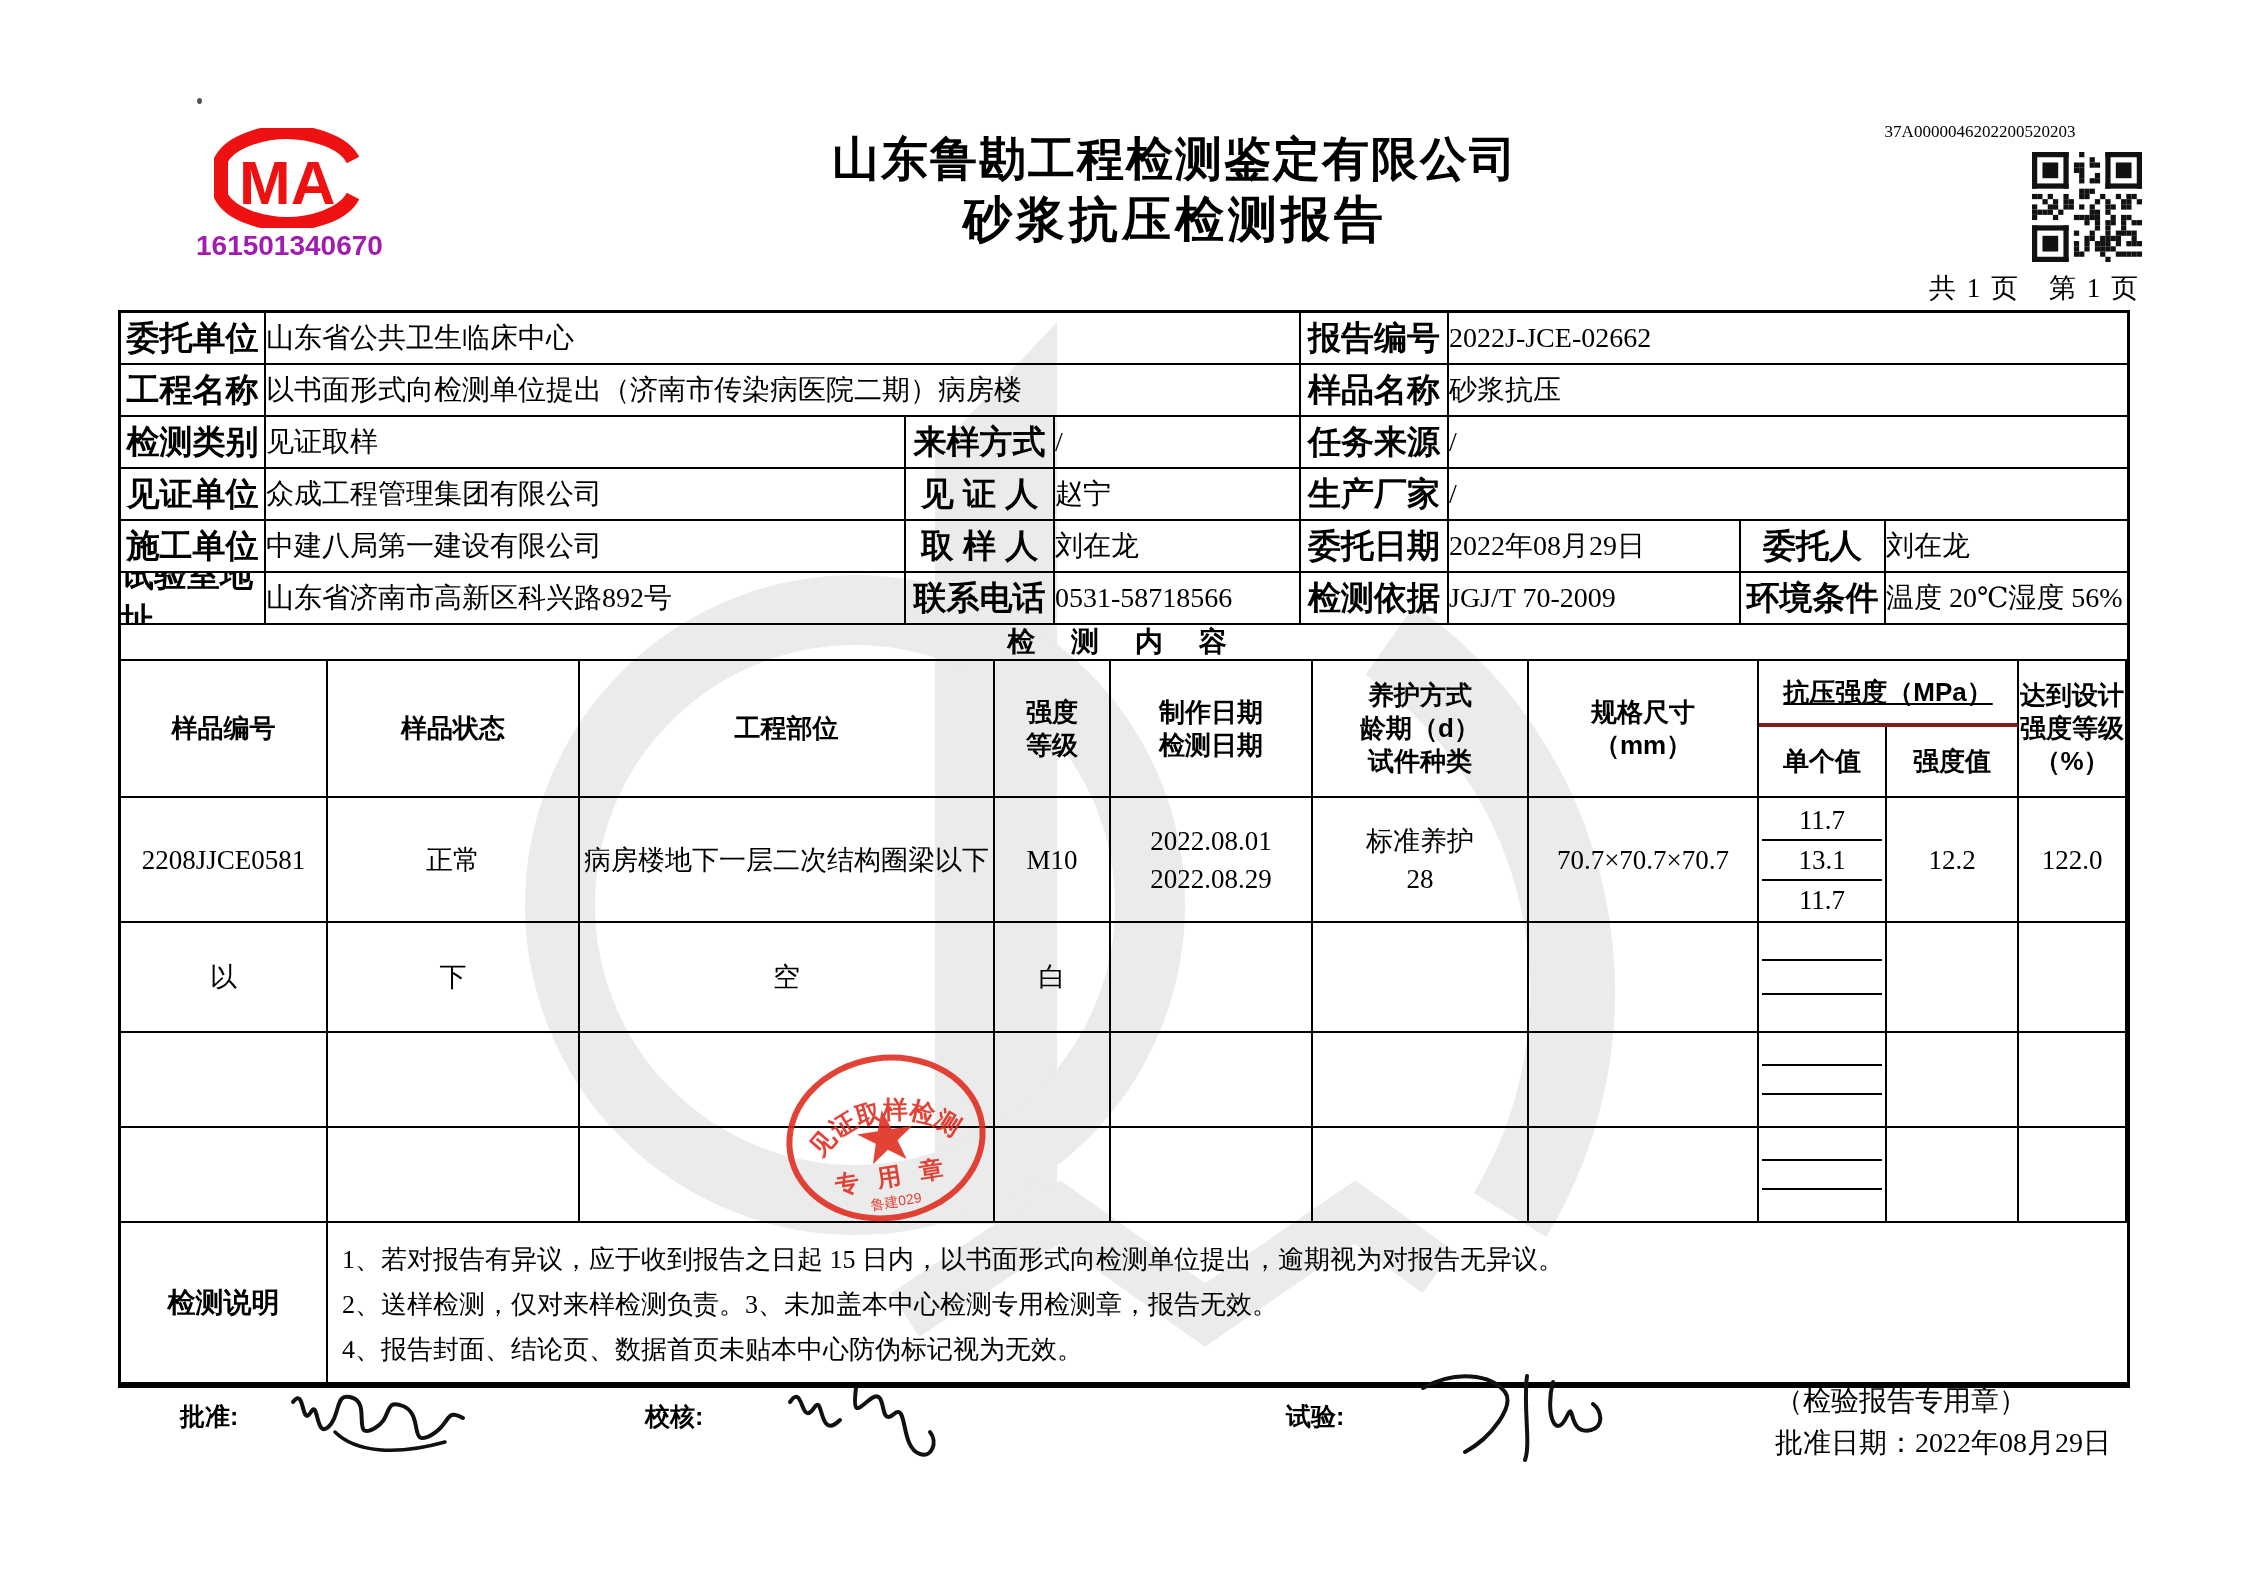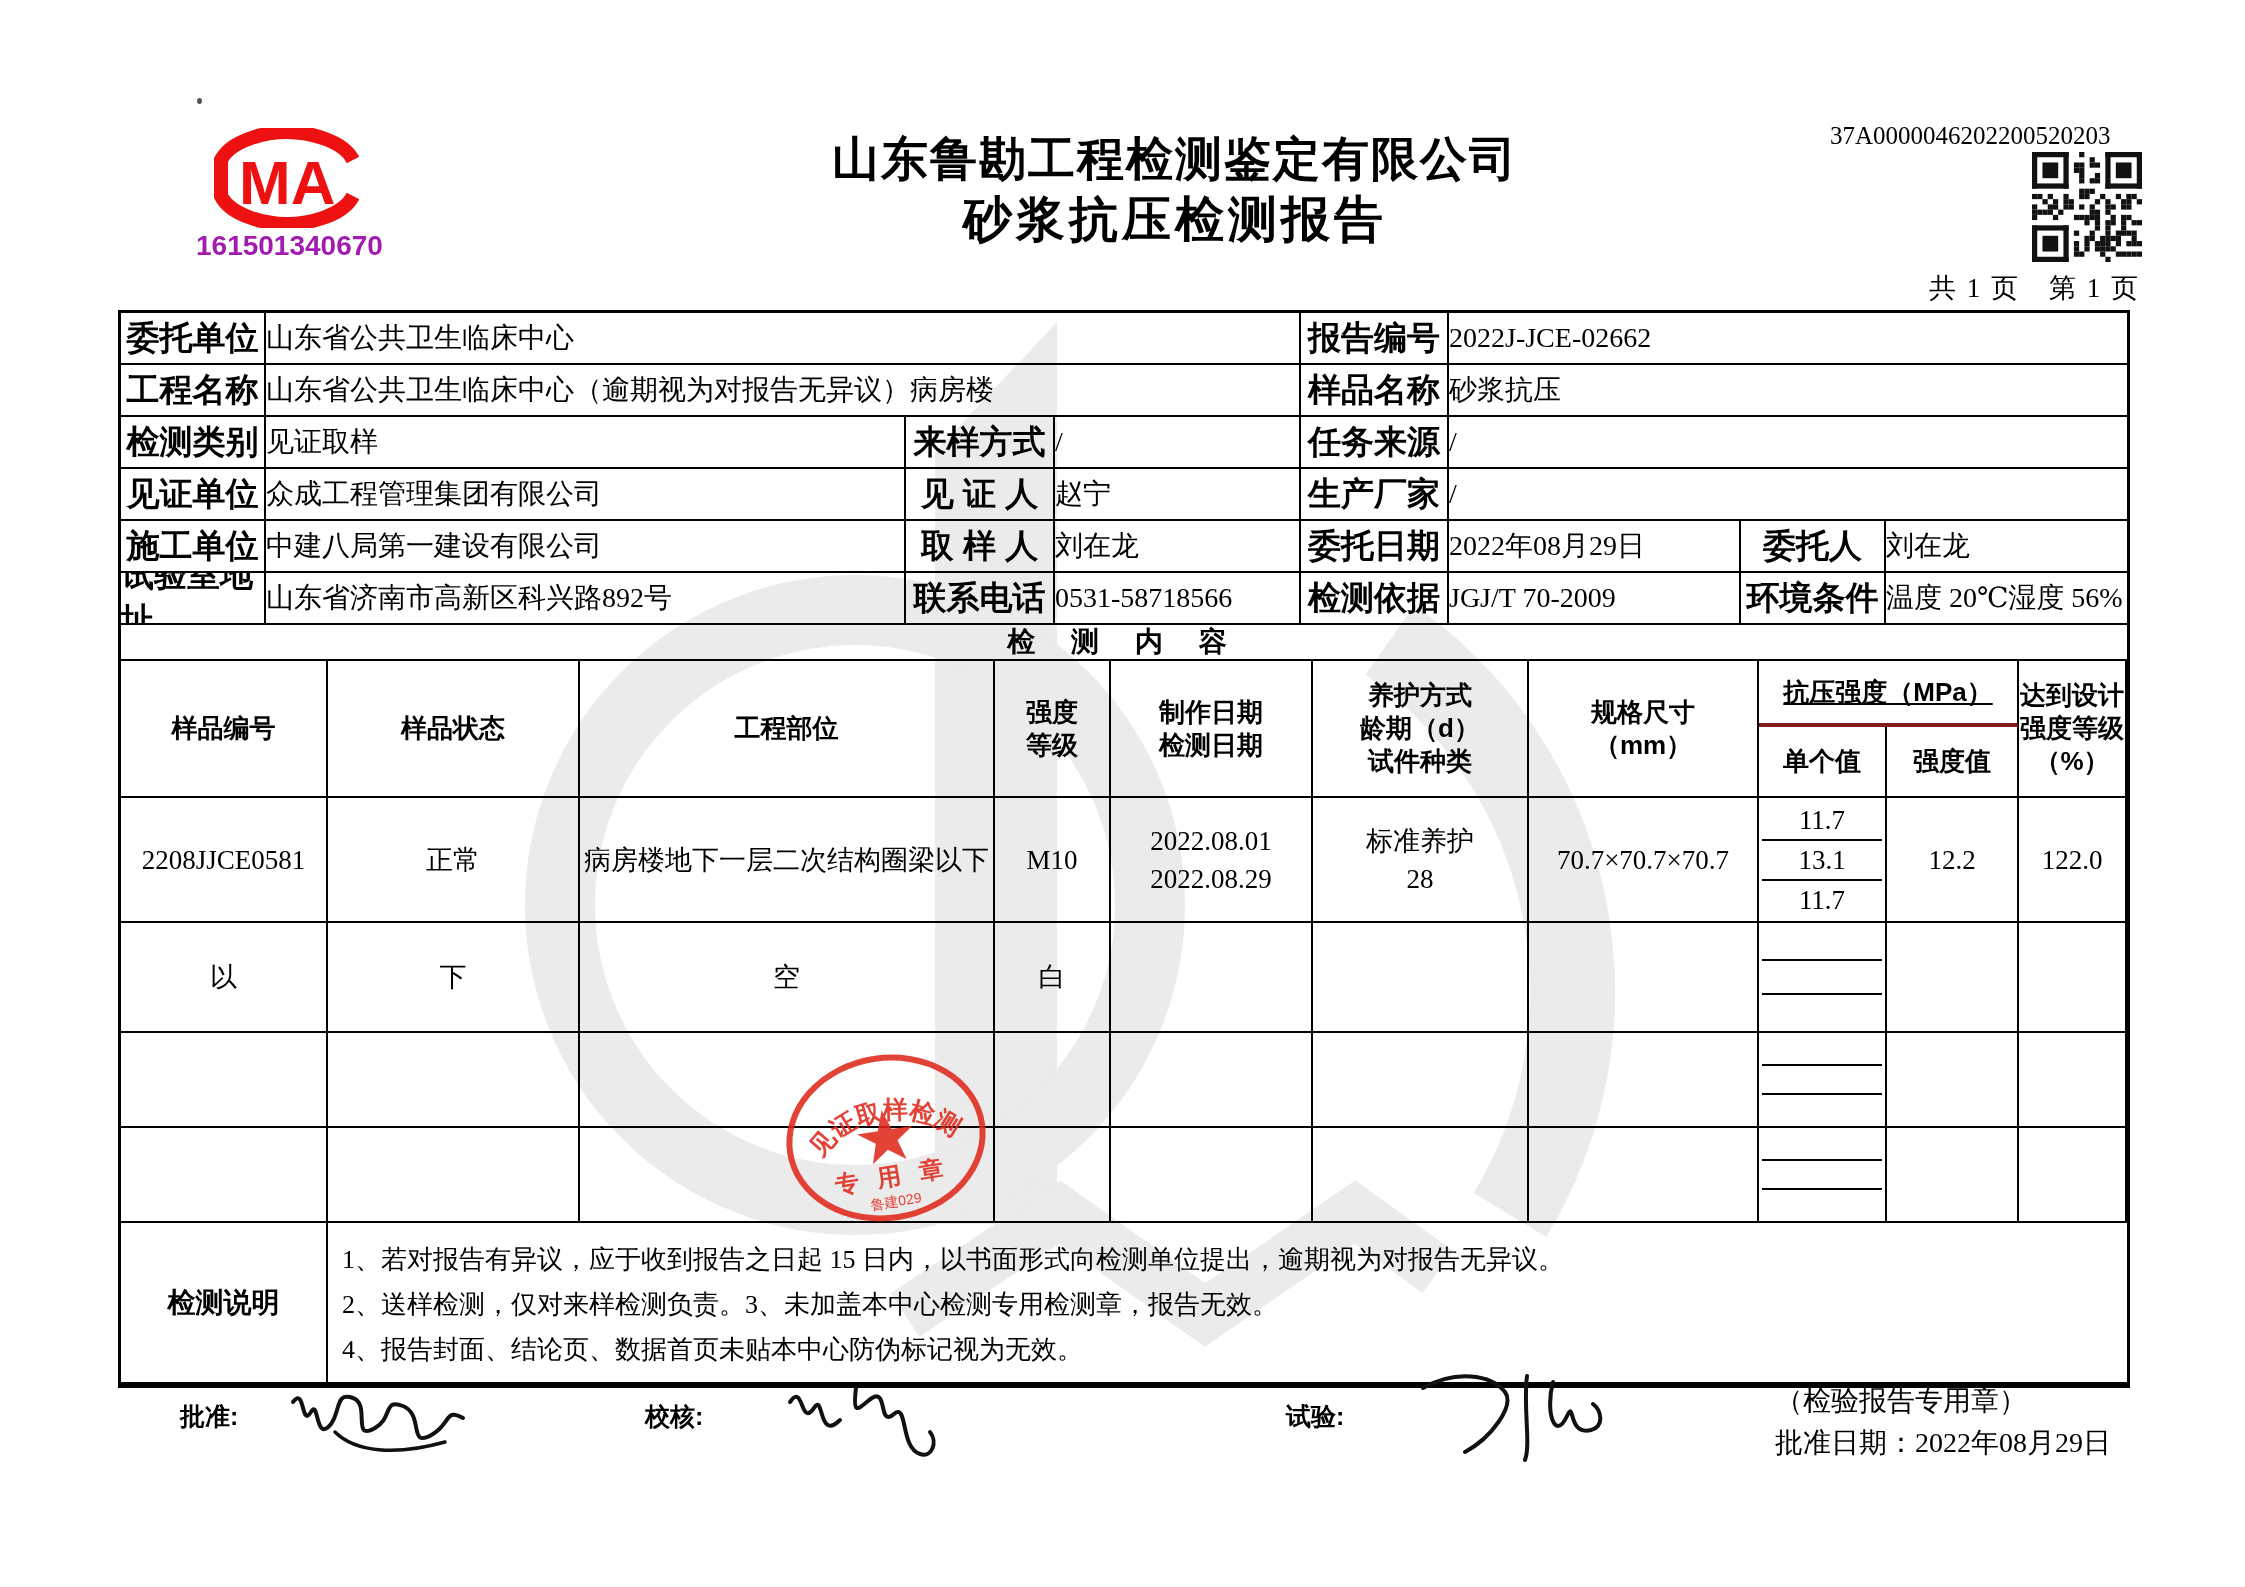--- a/index.html
+++ b/index.html
@@ -11,21 +11,21 @@
   
   #watermark{position:absolute;left:0;top:0;z-index:0;pointer-events:none;}
   
   .ink-dot{position:absolute;left:197px;top:98px;width:5px;height:6px;background:#555;border-radius:50%;}
   .cma-box{left:205px;top:128px;width:165px;height:100px;}
   .cma-num{left:196px;top:230px;width:185px;text-align:center;color:#a21caf;
            font-weight:bold;font-size:28px;letter-spacing:0px;}
   .titles{left:595px;top:118px;width:1160px;text-align:center;z-index:2;}
   .title-company{font-size:47px;font-weight:bold;letter-spacing:2px;line-height:58px;margin-top:12px;}
   .title-report{font-size:49px;font-weight:bold;letter-spacing:4px;line-height:62px;}
-  .doc-num{left:1830px;top:122px;width:300px;text-align:left;font-size:25px;}
+  .doc-num{left:1830px;top:122px;width:300px;text-align:center;font-size:17px;}
   .qr-wrap{left:2032px;top:152px;width:110px;height:110px;}
   .page-count{left:1800px;top:270px;width:340px;text-align:right;font-size:27px;letter-spacing:2px;}
   
   .doc-box{left:118px;top:310px;width:2012px;border:3px solid #000;border-bottom-width:6px;
            box-sizing:border-box;z-index:1;background:transparent;}
   
   .info-grid{display:grid;grid-template-columns:145px 640px 149px 246px 148px 292px 145px 1fr;
              grid-auto-rows:52px;}
   .cell{border-right:2px solid #000;border-bottom:2px solid #000;box-sizing:border-box;
         display:flex;align-items:center;overflow:hidden;}
@@ -232,21 +232,21 @@
 
   <div class="abs doc-box">
 
     <div class="info-grid">
       <div class="cell lbl">委托单位</div>
       <div class="cell val sp3">山东省公共卫生临床中心</div>
       <div class="cell lbl">报告编号</div>
       <div class="cell val sp3 noR">2022J-JCE-02662</div>
 
       <div class="cell lbl">工程名称</div>
-      <div class="cell val sp3">山东省公共卫生临床中心（逾期视为对报告无异议）病房楼</div>
+      <div class="cell val sp3">以书面形式向检测单位提出（济南市传染病医院二期）病房楼</div>
       <div class="cell lbl">样品名称</div>
       <div class="cell val sp3 noR">砂浆抗压</div>
 
       <div class="cell lbl">检测类别</div>
       <div class="cell val">见证取样</div>
       <div class="cell lbl">来样方式</div>
       <div class="cell val">/</div>
       <div class="cell lbl">任务来源</div>
       <div class="cell val sp3 noR">/</div>
 

